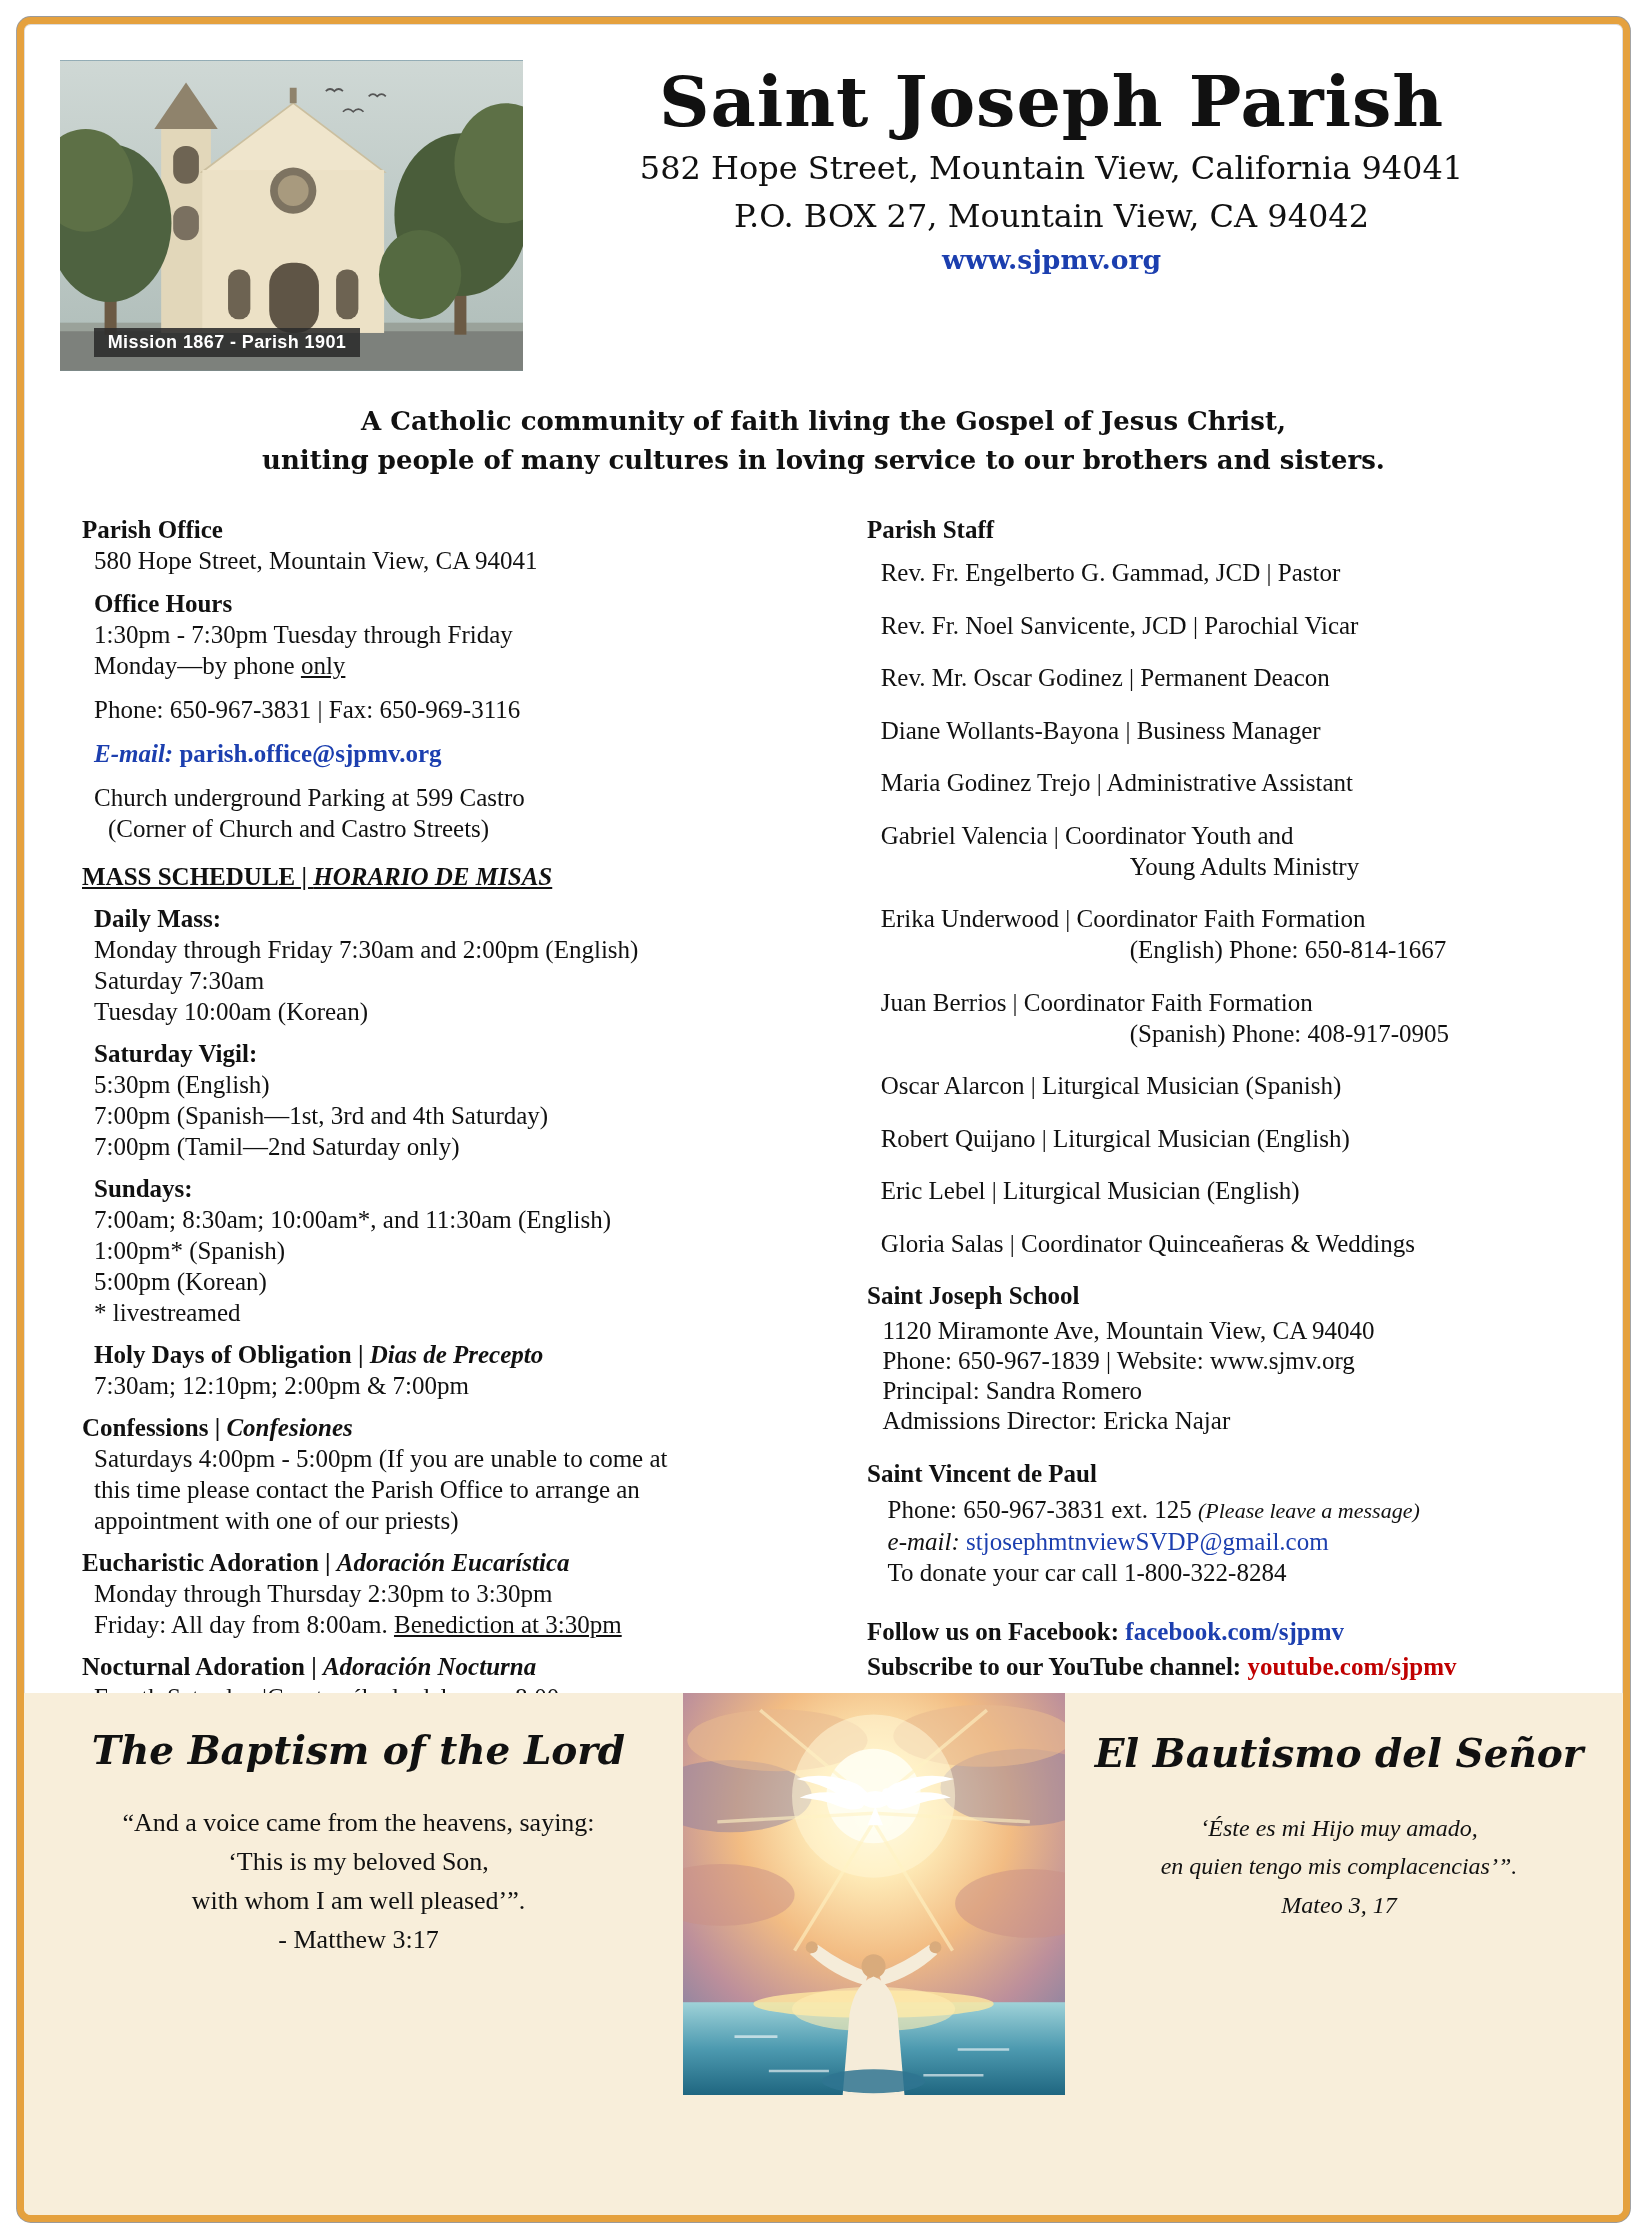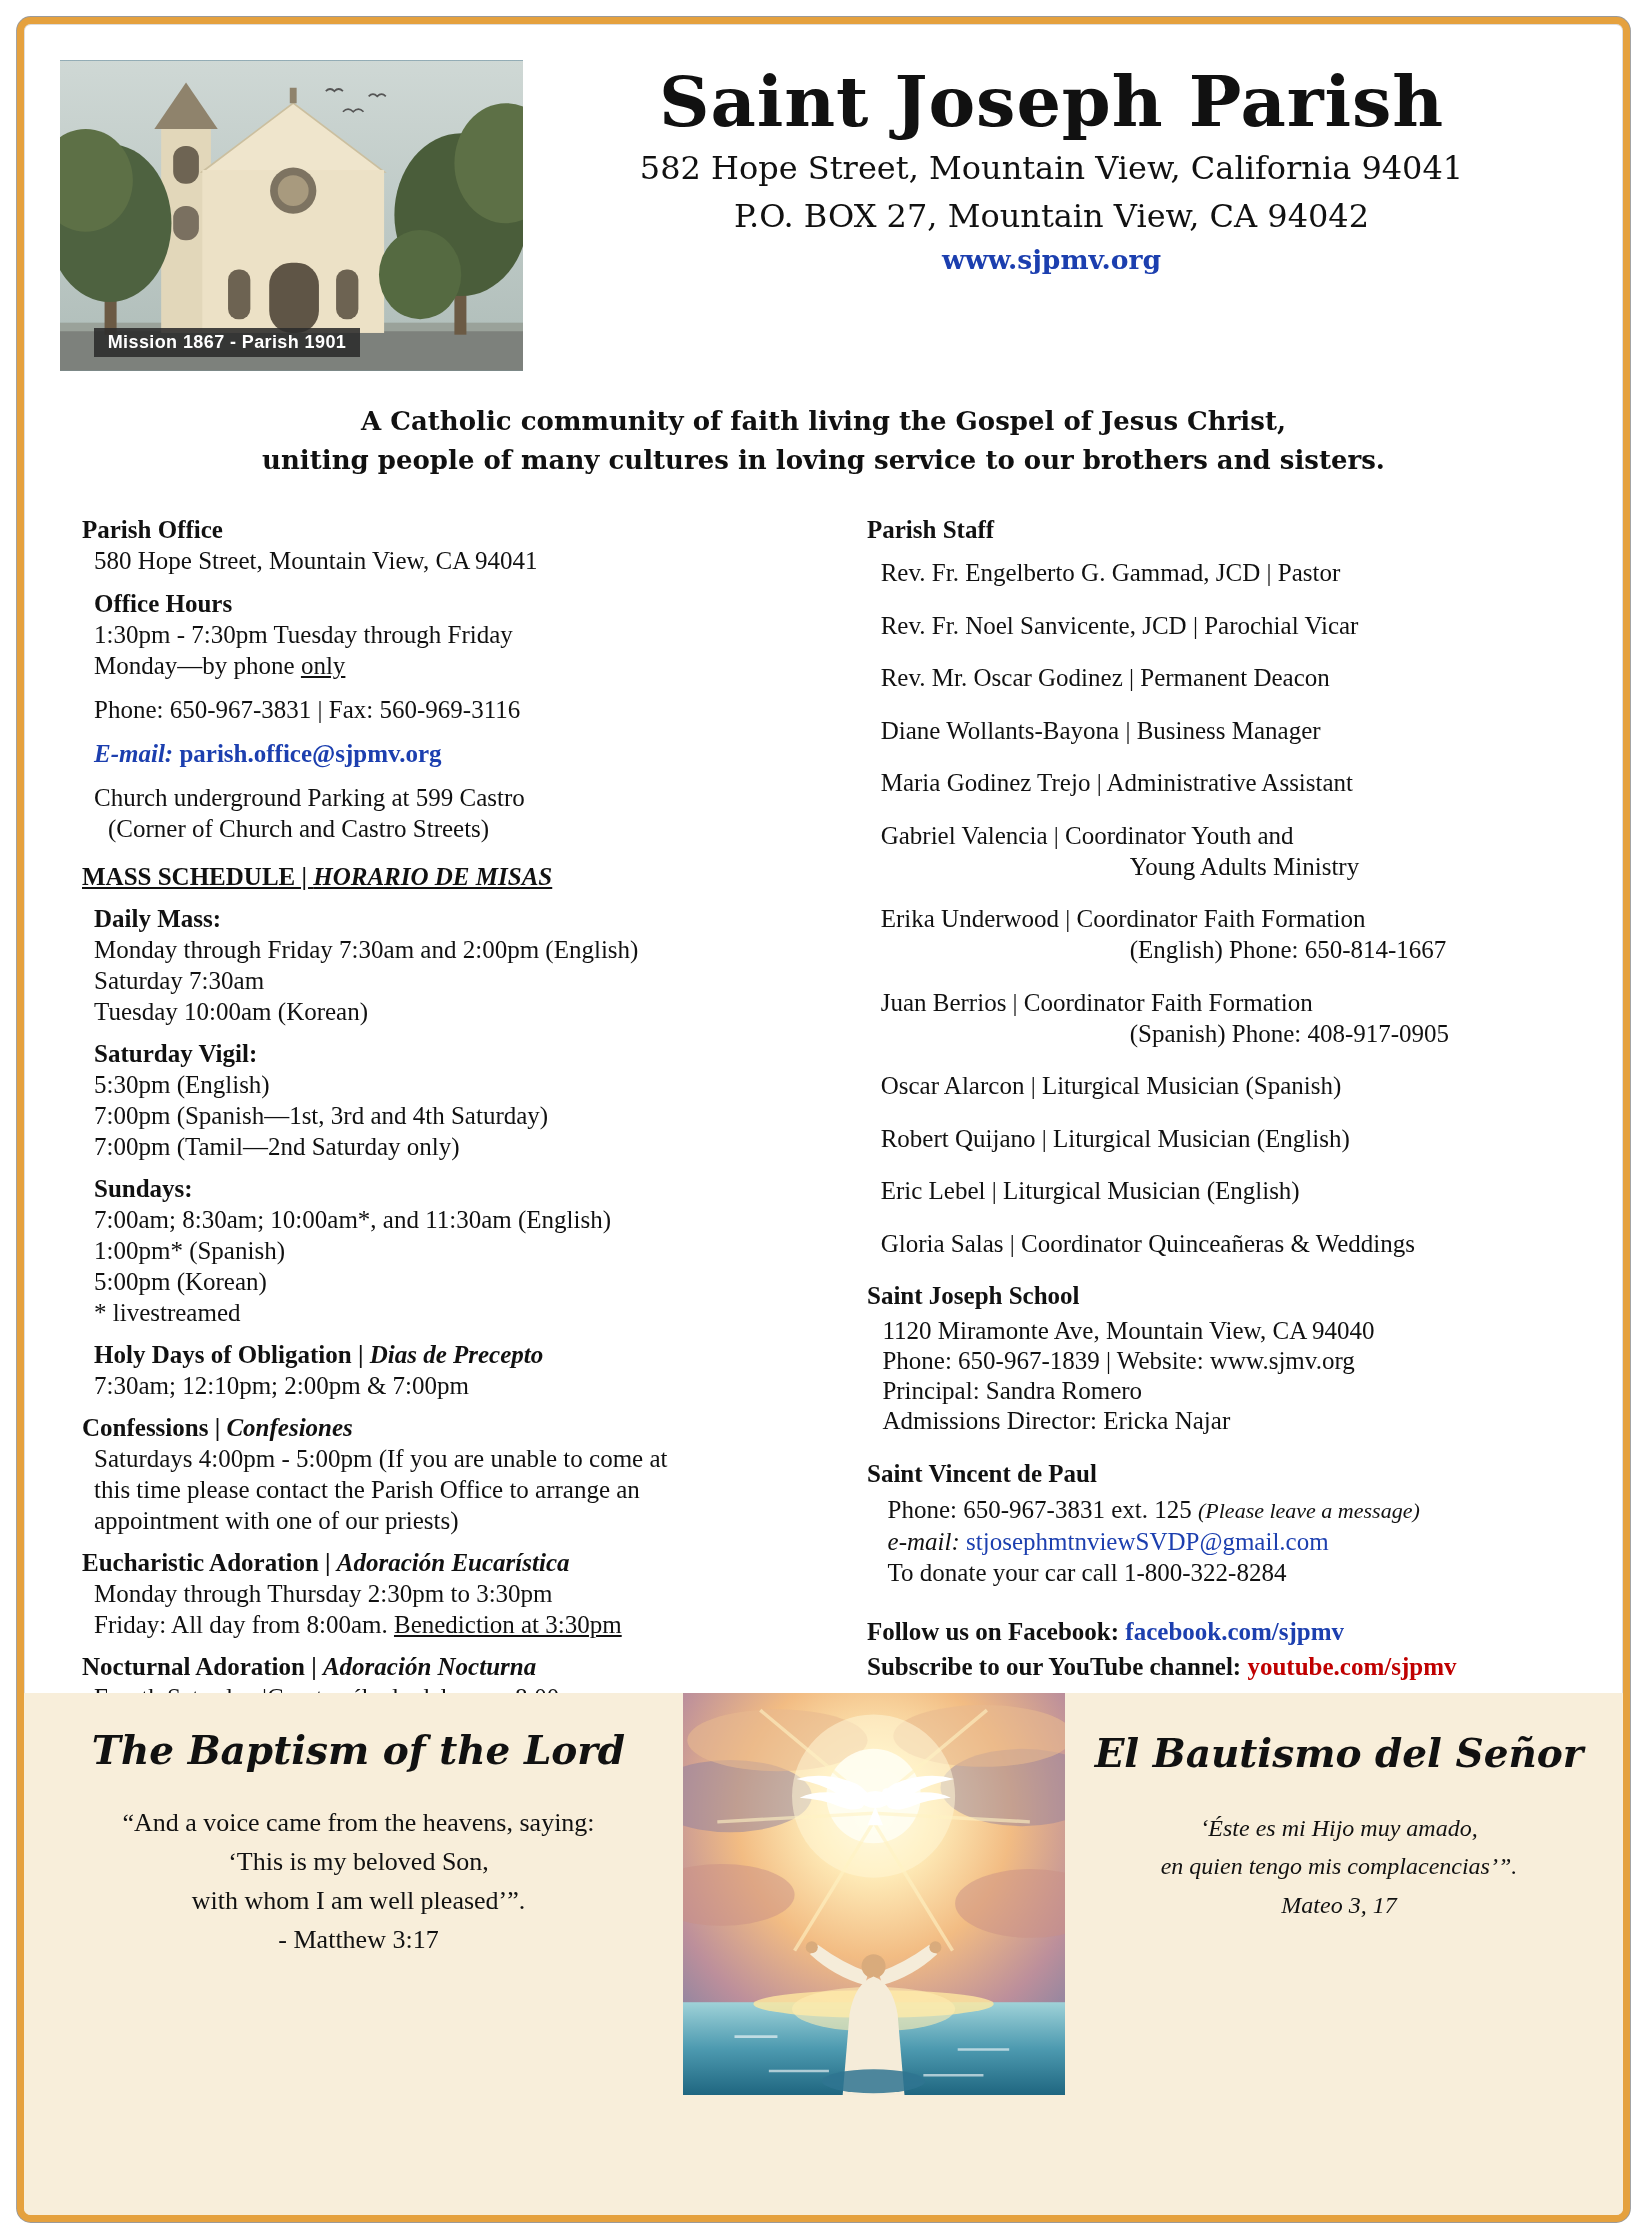--- a/index.html
+++ b/index.html
@@ -128,21 +128,21 @@
   <div class="columns">
 
     <div class="col-left">
 
       <div>
         <div class="b">Parish Office</div>
         <div class="ind1">580 Hope Street, Mountain View, CA  94041</div>
         <div class="b ind1 gap1">Office Hours</div>
         <div class="ind1">1:30pm - 7:30pm  Tuesday through Friday</div>
         <div class="ind1"><span>Monday—by phone </span><span class="u">only</span></div>
-        <div class="ind1 gap2">Phone: 650-967-3831   |   Fax: 560-969-3116</div>
+        <div class="ind1 gap2">Phone: 650-967-3831   |   Fax: 650-969-3116</div>
         <div class="ind1 gap2"><span class="email-label it b">E-mail: </span><a class="email">parish.office@sjpmv.org</a></div>
         <div class="ind1 gap2">Church underground Parking at 599 Castro</div>
         <div class="ind2">(Corner of Church and Castro Streets)</div>
       </div>
 
       <div>
         <div class="ms-heading"><span class="b u"><span>MASS SCHEDULE   |  </span><span class="it">HORARIO DE MISAS</span></span></div>
 
         <div class="sub">
           <div class="b ind1">Daily Mass:</div>

